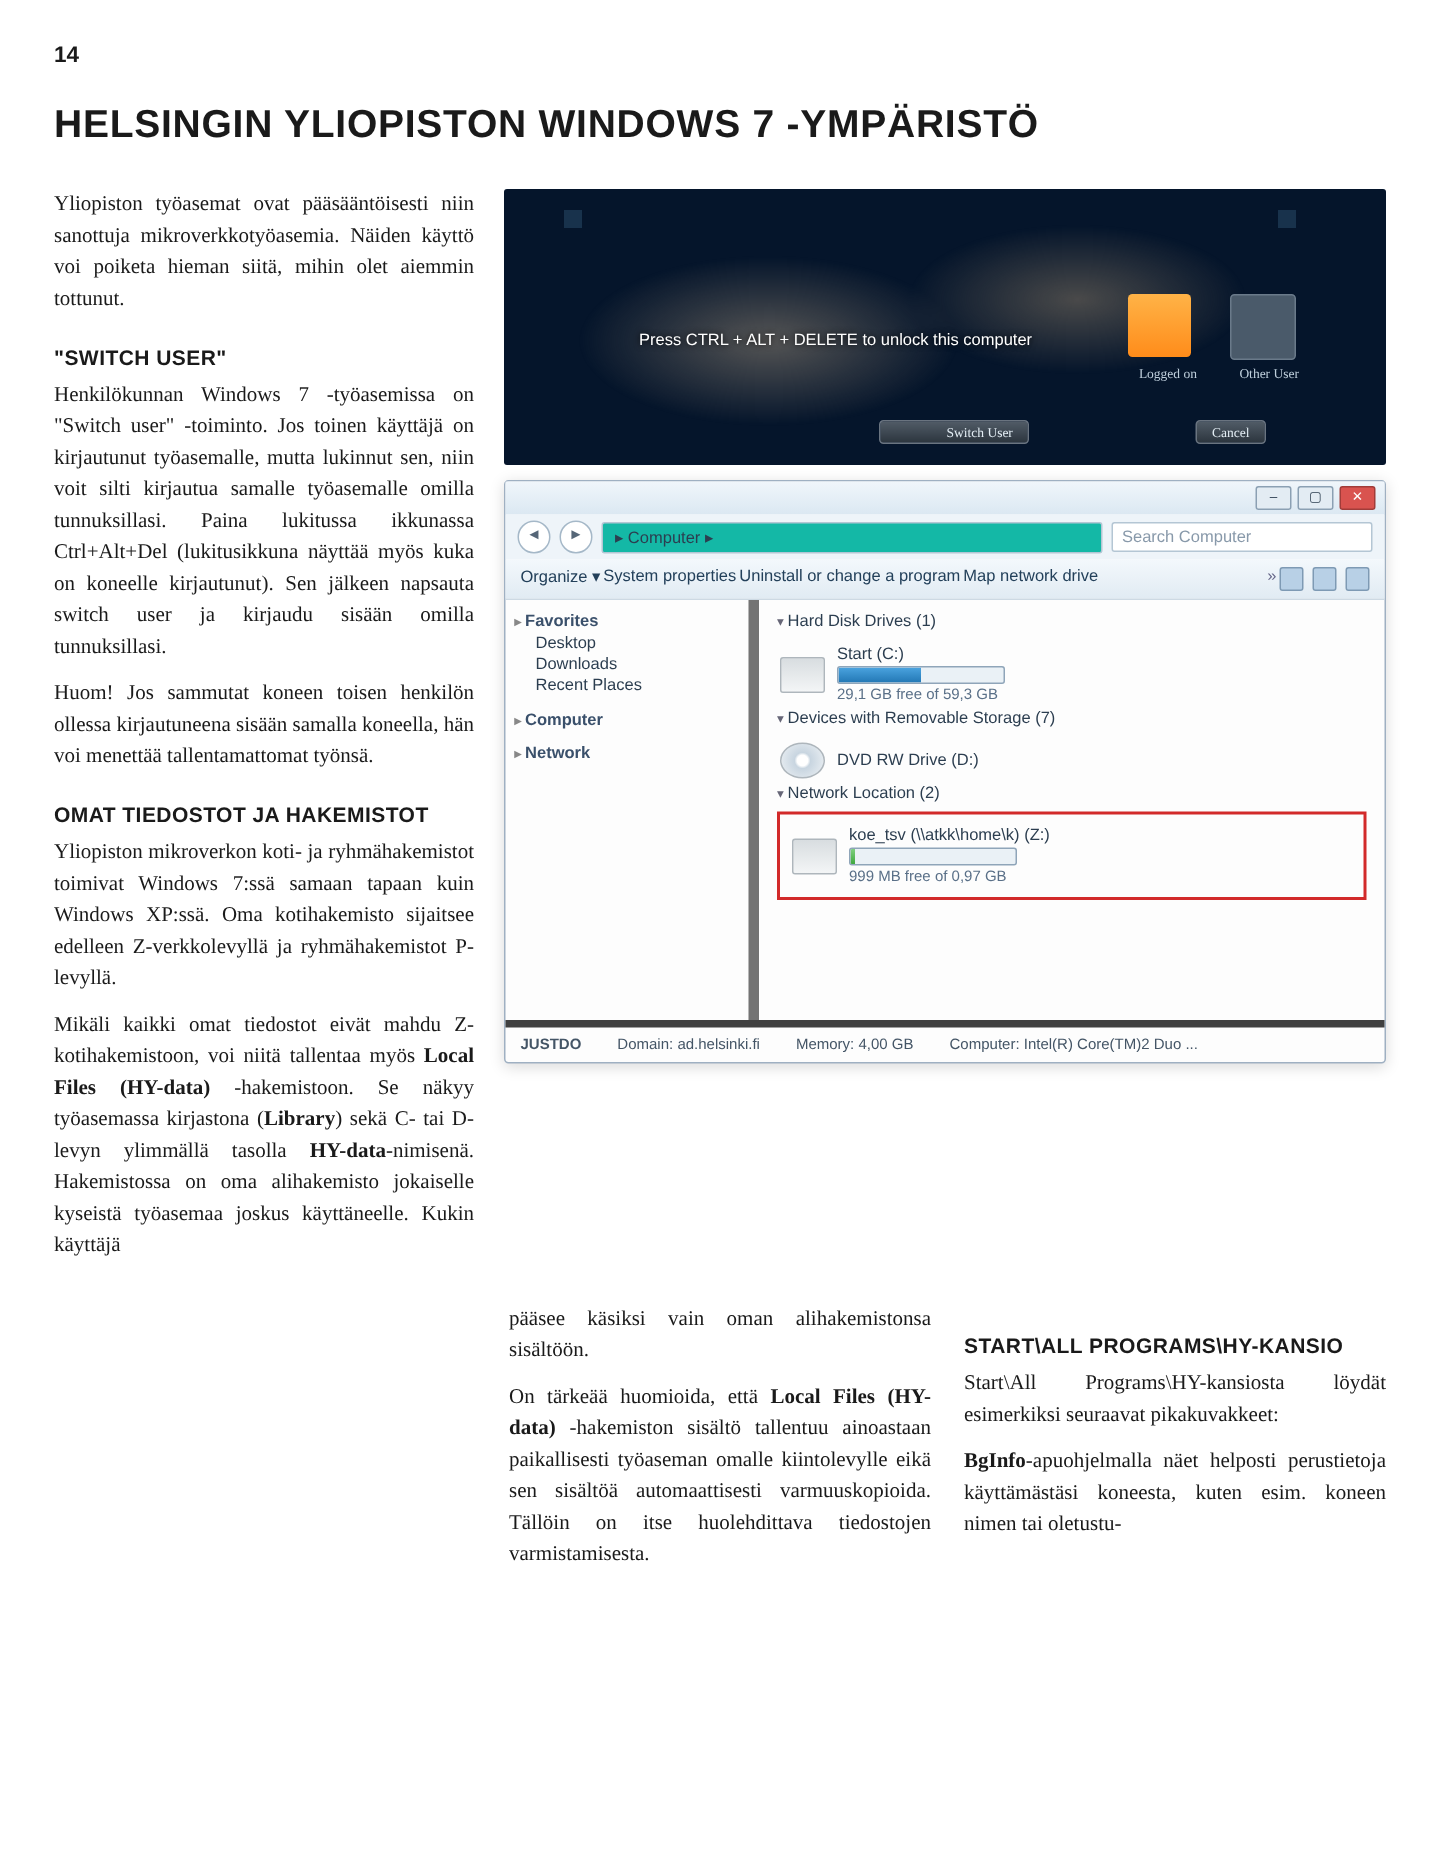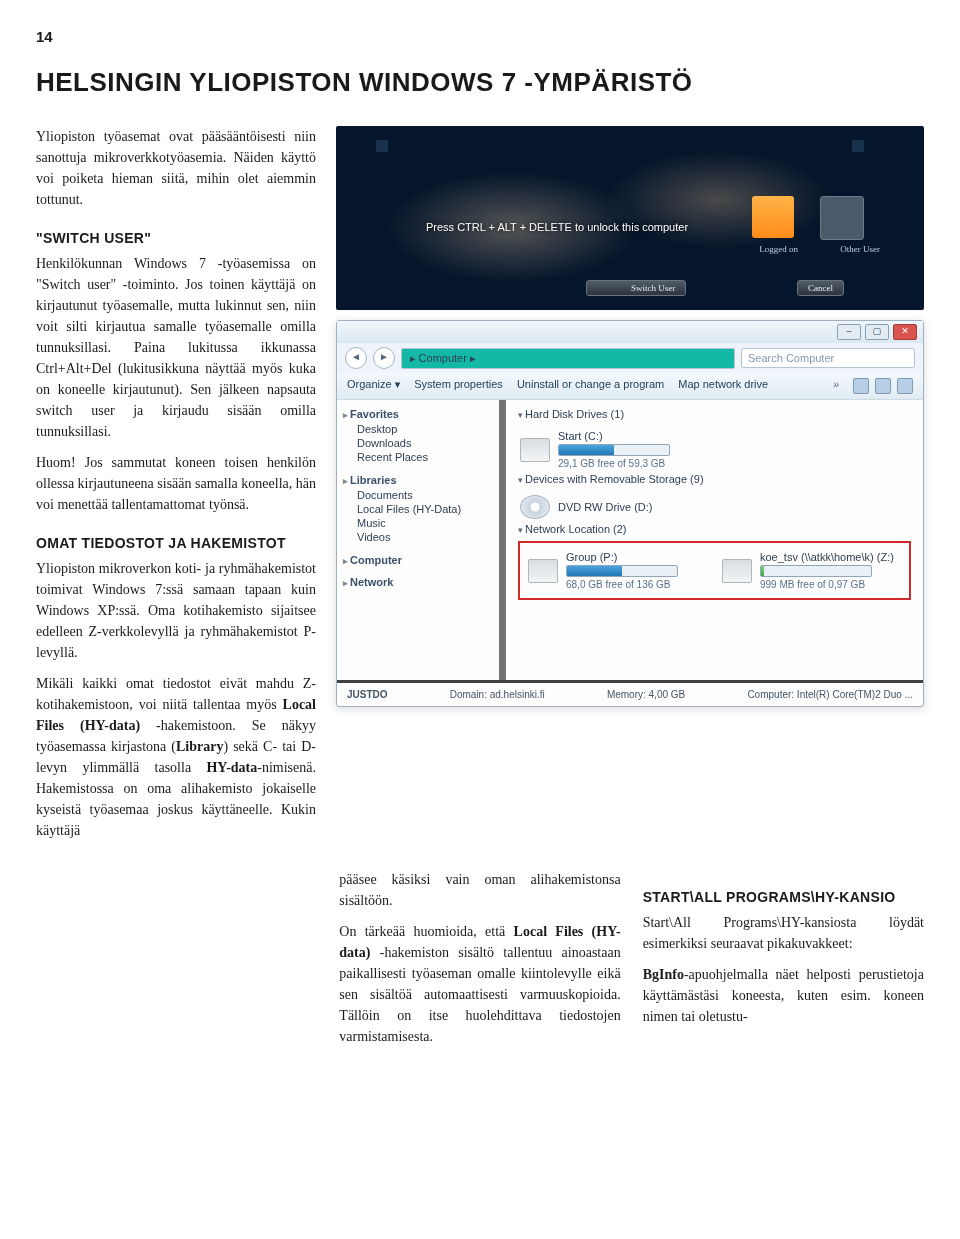--- a/index.html
+++ b/index.html
@@ -84,21 +84,21 @@
   .lockscreen .tile.orange { right: 130px; background: linear-gradient(#ffb347,#ff8c1a); }
   .lockscreen .tile.grey { right: 60px; background: #4a5a6a; border: 1px solid #6a7a8a; }
   .lockscreen .tile-label {
     position: absolute;
     top: 118px;
     font-size: 9px;
     color: #bfcfdc;
     margin-left: 17px;
   }
   .lockscreen .tile-label.l1 { right: 126px; }
-  .lockscreen .tile-label.l2 { right: 44px; }
+  .lockscreen .tile-label.l2 { right: 58px; }
   .lockscreen .btn {
     position: absolute;
     bottom: 24px;
     font-size: 9px;
     background: linear-gradient(#515c67,#2c353e);
     border: 1px solid #6a7480;
     border-radius: 3px;
     padding: 2px 10px;
     color: #e3edf4;
   }
@@ -153,21 +153,21 @@
     width: 160px;
     background: #fff;
     border: 1px solid #b4c6d4;
     border-radius: 2px;
     padding: 3px 6px;
     font-size: 11px;
     color: #8899aa;
   }
   .explorer .toolbar {
     display: flex;
-    gap: 14px;
+    gap: 2px;
     padding: 5px 10px;
     background: linear-gradient(#f3f8fc,#e1ebf3);
     border-bottom: 1px solid #cdd9e3;
     font-size: 11px;
     color: #23405a;
   }
   .toolbar span.more { margin-left: auto; color: #668; }
   .toolbar .icongroup { display: flex; gap: 6px; }
   .tinyicon { width: 14px; height: 14px; background: #b8d0e6; border: 1px solid #7e9ab4; border-radius: 2px; }
   .explorer .body {
@@ -220,27 +220,26 @@
   }
   .capbar .fill { height: 100%; background: linear-gradient(#4aa3df,#2378b5); }
   .capbar .fill.green { background: linear-gradient(#7ed07e,#3fa83f); }
   .netgrid { display: flex; gap: 40px; }
   .redframe {
     border: 2px solid #d22a2a;
     padding: 4px 6px;
     margin-top: 2px;
   }
   .statusbar {
-    border-top: 3px solid #404040;
+    border-top: 5px solid #404040;
     padding: 6px 10px;
     font-size: 10px;
     color: #445566;
     display: flex;
     gap: 24px;
-    justify-content: space-between;
   }
 
   
   .columns3 {
     display: flex;
     gap: 22px;
     font-size: 14px;
     line-height: 1.5;
   }
   .columns3 .col {
@@ -317,67 +316,50 @@
       </div>
       <div class="body">
         <div class="navpane">
           <div class="navgroup">
             <div class="grouptitle star">Favorites</div>
             <div class="navitem">Desktop</div>
             <div class="navitem">Downloads</div>
             <div class="navitem">Recent Places</div>
           </div>
           <div class="navgroup">
-            <div class="grouptitle">Libraries</div>
-            <div class="navitem">Documents</div>
-            <div class="navitem">Local Files (HY-Data)</div>
-            <div class="navitem">Music</div>
-            <div class="navitem">Videos</div>
-          </div>
-          <div class="navgroup">
             <div class="grouptitle">Computer</div>
           </div>
           <div class="navgroup">
             <div class="grouptitle">Network</div>
           </div>
         </div>
         <div class="content">
           <div class="section-head">Hard Disk Drives (1)</div>
           <div class="driverow">
             <div class="driveicon"></div>
             <div class="drivetext">
               <div class="name">Start (C:)</div>
               <div class="capbar">
                   <div class="fill" style="width:50%"></div>
                 </div>
               <div class="sub">29,1 GB free of 59,3 GB</div>
             </div>
           </div>
 
-          <div class="section-head">Devices with Removable Storage (9)</div>
+          <div class="section-head">Devices with Removable Storage (7)</div>
           <div class="driverow">
             <div class="driveicon dvd"></div>
             <div class="drivetext">
               <div class="name">DVD RW Drive (D:)</div>
             </div>
           </div>
 
           <div class="section-head">Network Location (2)</div>
           <div class="redframe">
             <div class="netgrid">
-              <div class="driverow">
-                <div class="driveicon"></div>
-                <div class="drivetext">
-                  <div class="name">Group (P:)</div>
-                  <div class="capbar">
-                      <div class="fill" style="width:50%"></div>
-                    </div>
-                  <div class="sub">68,0 GB free of 136 GB</div>
-                </div>
-              </div>
               <div class="driverow">
                 <div class="driveicon"></div>
                 <div class="drivetext">
                   <div class="name">koe_tsv (\\atkk\home\k) (Z:)</div>
                   <div class="capbar">
                       <div class="fill green" style="width:3%"></div>
                     </div>
                   <div class="sub">999 MB free of 0,97 GB</div>
                 </div>
               </div>

